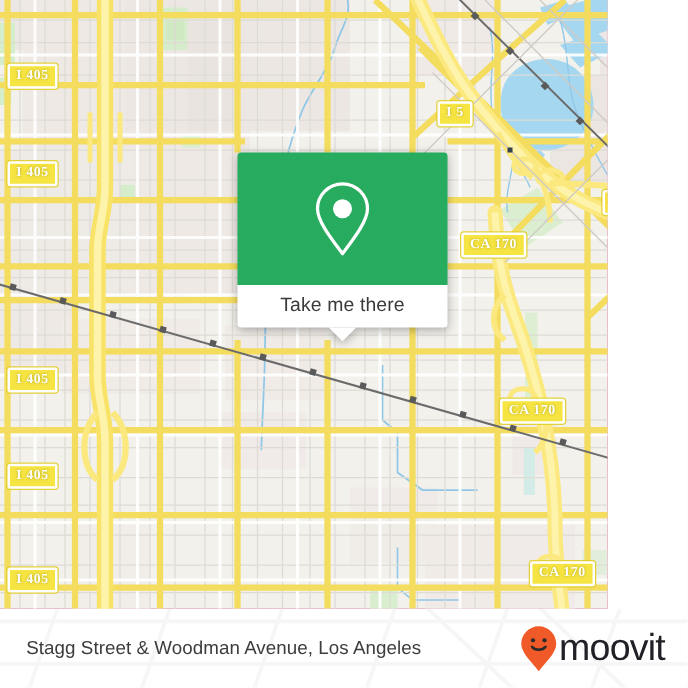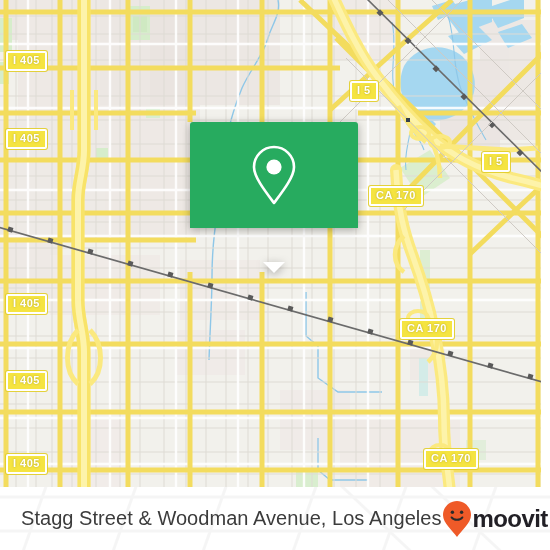--- a/index.html
+++ b/index.html
@@ -12,23 +12,24 @@
   #app {
     position: relative;
     width: 550px; height: 550px;
     overflow: hidden;
   }
 
   
   #map {
     position: absolute;
     left: 0; top: 0;
-    width: 541px; height: 487px;
+    width: 486px; height: 487px;
     background: #be185d;
     overflow: hidden;
+    font-family: Liberation Serif, serif;
   }
   #map svg { display: block; }
 
   
   #popup {
     position: absolute;
     left: 190px; top: 122px;
     width: 168px;
     filter: drop-shadow(0 2px 4px rgba(0,0,0,0.30));
     z-index: 40;
@@ -100,33 +101,33 @@
   #footer-inner {
     position: absolute;
     left: 0; top: 0;
     width: 550px; height: 63px;
     display: flex;
     align-items: center;
     justify-content: space-between;
     padding: 0 18px 0 21px;
   }
   #footer-title {
-    font-size: 20px;
+    font-size: 15px;
     color: #3c3c3c;
     letter-spacing: 0.05px;
     white-space: nowrap;
   }
   #brand {
     display: flex;
     align-items: center;
     gap: 1px;
   }
   #brand-word {
-    font-size: 24px;
-    font-weight: bold;
+    font-size: 30px;
+    font-weight: normal;
     color: #222026;
     letter-spacing: -0.6px;
     line-height: 1;
   }
 </style>
 </head>
 <body>
 
 <div id="app">
 
@@ -394,20 +395,23 @@
   </div>
 
   <div id="popup">
     <div id="popup-green">
       <svg width="54" height="64" viewBox="0 0 54 64">
         <path d="M27 4 C16 4, 7 13, 7 24 C7 34, 18 48, 27 60 C36 48, 47 34, 47 24
                  C47 13, 38 4, 27 4 Z" fill="none" stroke="#ffffff" stroke-width="2.6" stroke-linejoin="round"></path>
         <circle cx="27" cy="24" r="7.6" fill="#ffffff"></circle>
       </svg>
     </div>
+    <div id="popup-white">
+      <span id="popup-label">Take me there</span>
+    </div>
     <div id="popup-tail"></div>
   </div>
 
 
   <div id="footer">
     <svg id="footer-watermark" viewBox="0 0 550 93">
       <g stroke="#7a7a7a" stroke-width="3" fill="none">
         <path d="M0 40 H550"></path>
         <path d="M0 74 H550"></path>
         <path d="M60 -10 L20 103"></path>

